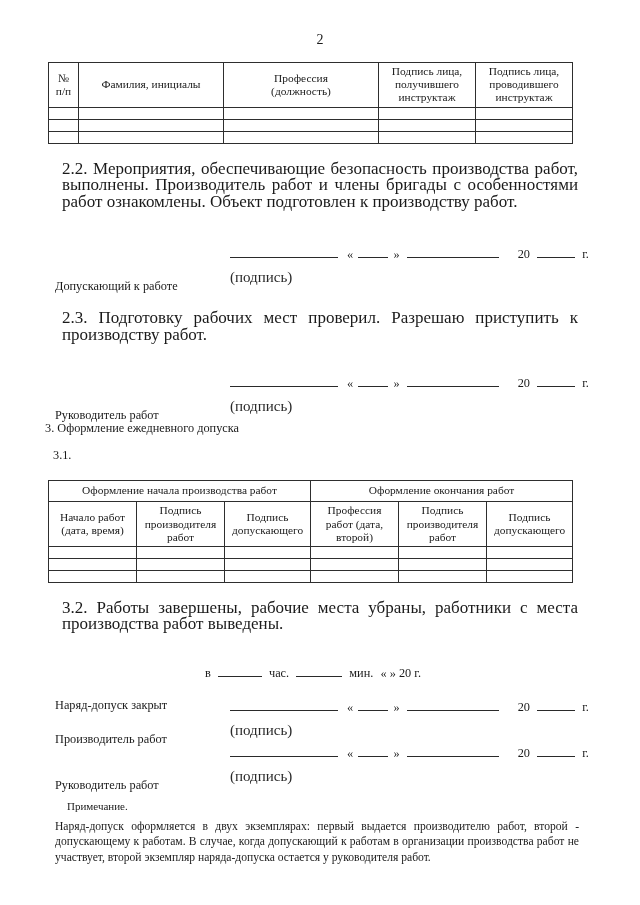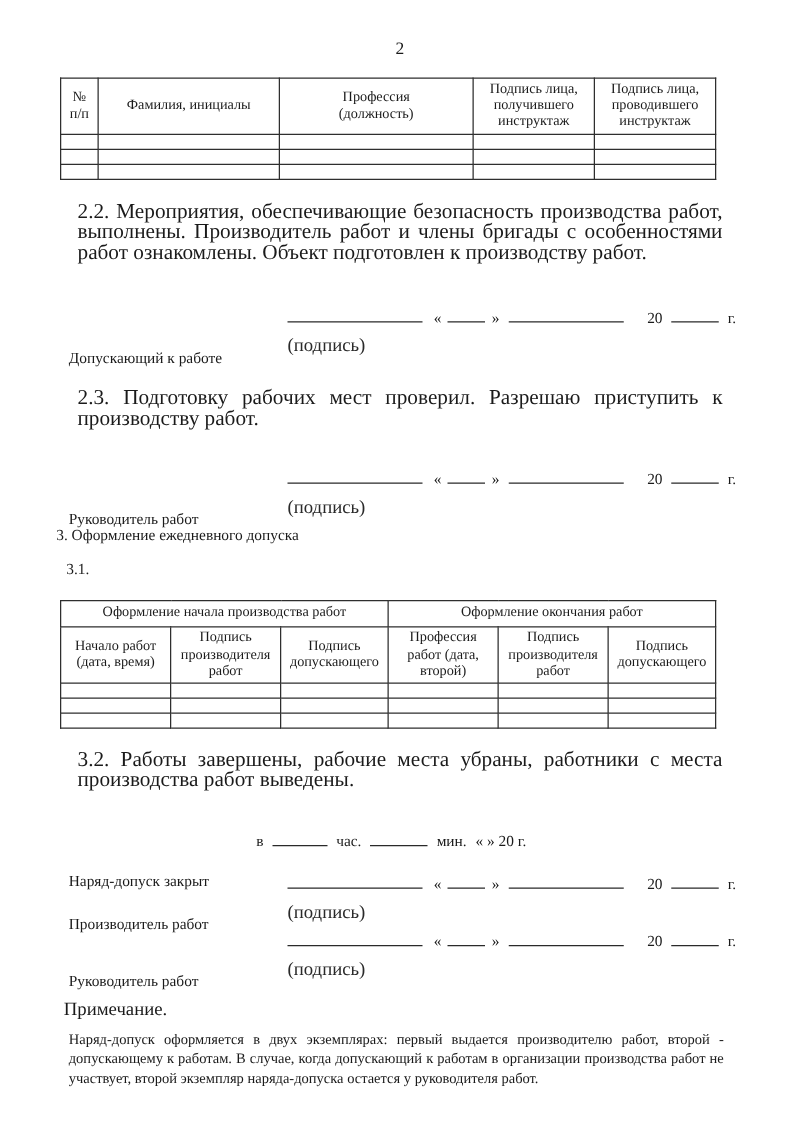--- a/index.html
+++ b/index.html
@@ -166,22 +166,22 @@
     line-height: 16px;
     margin: 0;
   }
 
   .num-label {
     font-size: 12.3px;
     margin: 0 0 1px 8px;
   }
 
   .note-title {
-    font-size: 15px;
-    margin: 0 0 7px 6px;
+    font-size: 11px;
+    margin: 0 0 7px 22px;
   }
   .note-body {
     font-size: 11.6px;
     line-height: 15.5px;
     text-align: justify;
     margin: 0 0 16px 10px;
     width: 524px;
   }
 
   .sp-8 { height: 8px; }

